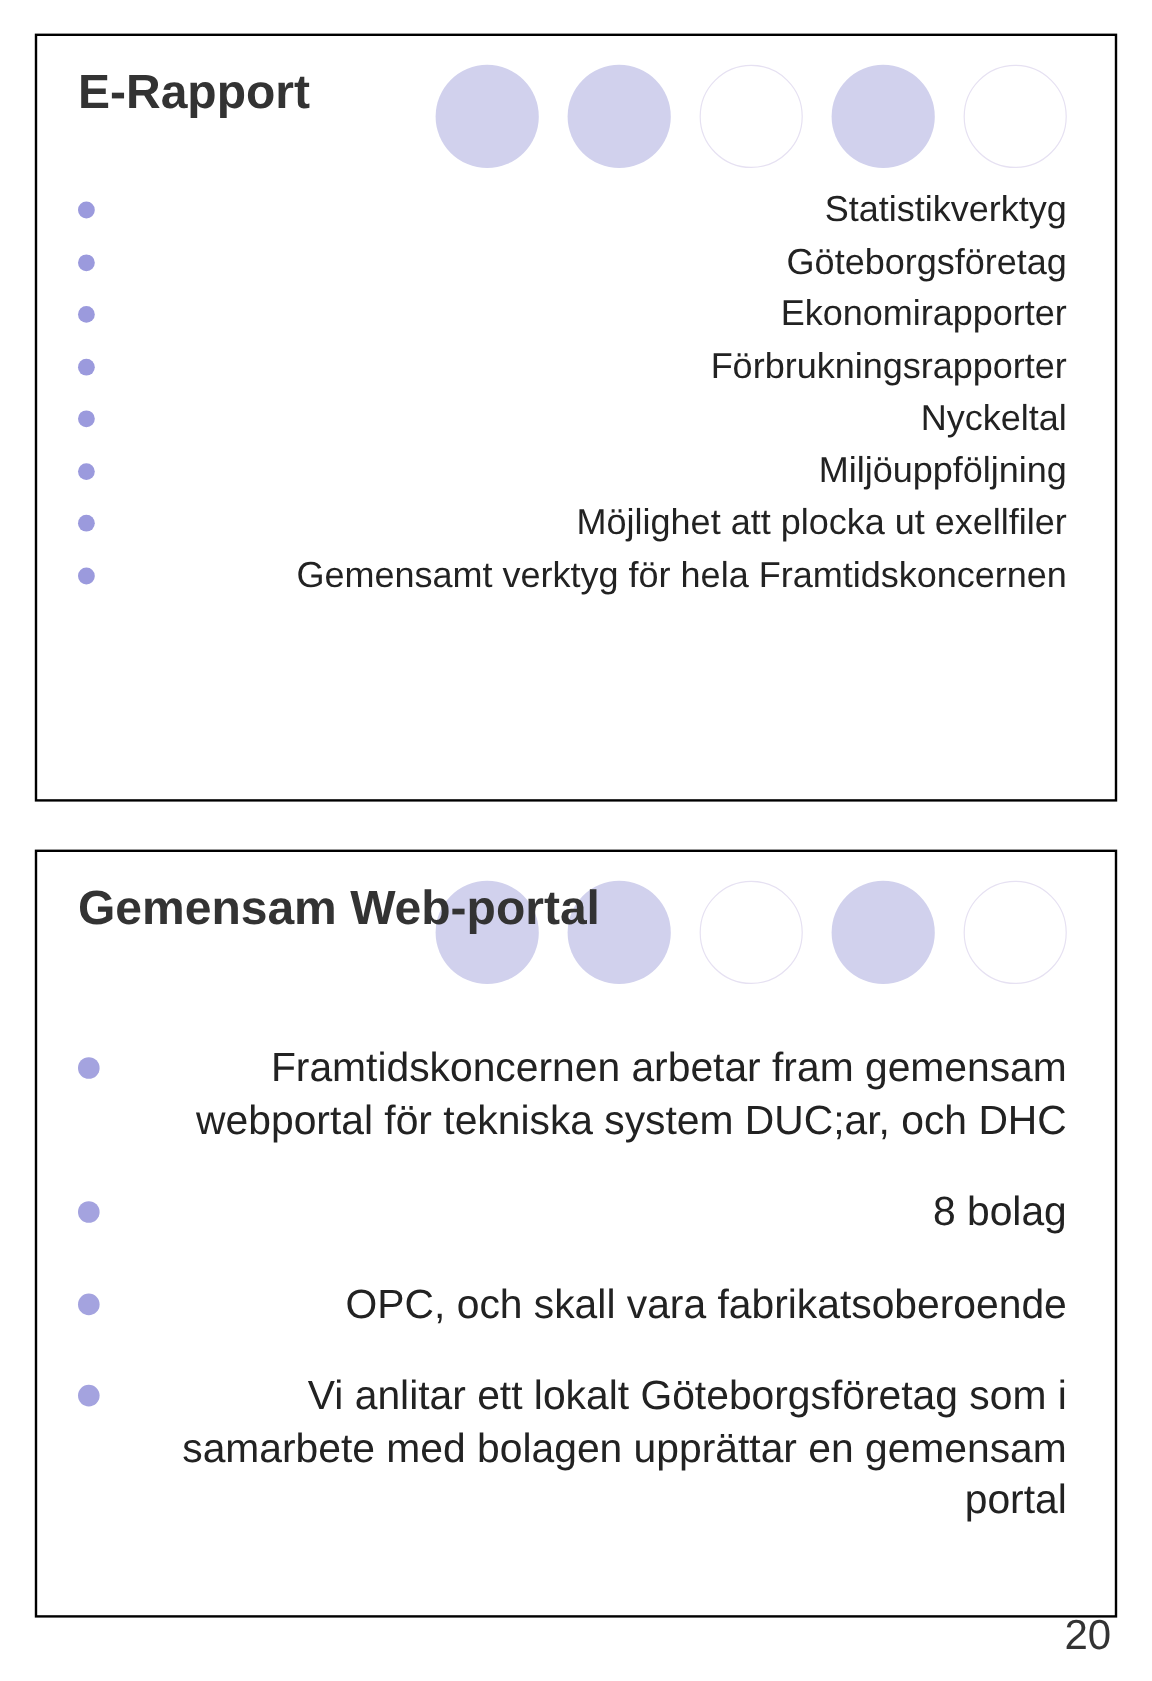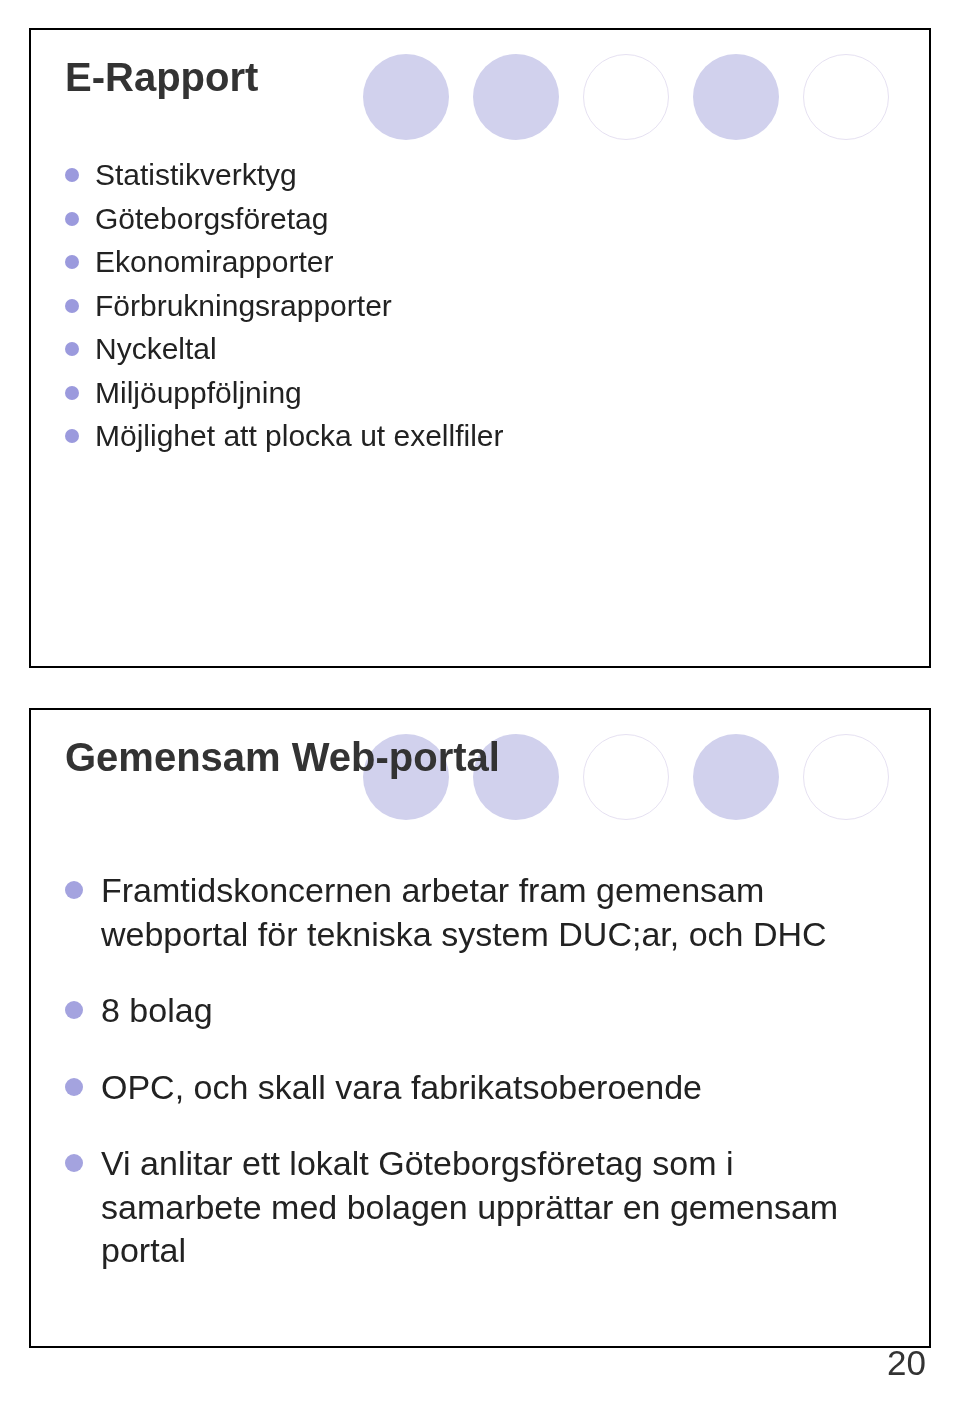--- a/index.html
+++ b/index.html
@@ -49,20 +49,21 @@
     left: 34px;
     font-size: 40px;
     font-weight: bold;
     color: #333;
   }
   .slide-body {
     position: absolute;
     top: 126px;
     left: 34px;
     right: 40px;
+    text-align: right;
   }
   .bullets {
     list-style: none;
     padding: 0;
     margin: 0;
   }
   .bullets.small li {
     font-size: 30px;
     line-height: 1.25;
     color: #222;
@@ -121,20 +122,21 @@
     <div class="slide-title">E-Rapport</div>
     <div class="slide-body">
       <ul class="bullets small">
         <li>Statistikverktyg</li>
         <li>Göteborgsföretag</li>
         <li>Ekonomirapporter</li>
         <li>Förbrukningsrapporter</li>
         <li>Nyckeltal</li>
         <li>Miljöuppföljning</li>
         <li>Möjlighet att plocka ut exellfiler</li>
+        <li>Gemensamt verktyg för hela Framtidskoncernen</li>
       </ul>
     </div>
   </div>
 
   <div class="slide">
     <div class="bubbles">
       <div class="bubble b1"></div>
       <div class="bubble b2"></div>
       <div class="bubble b3"></div>
       <div class="bubble b4"></div>

